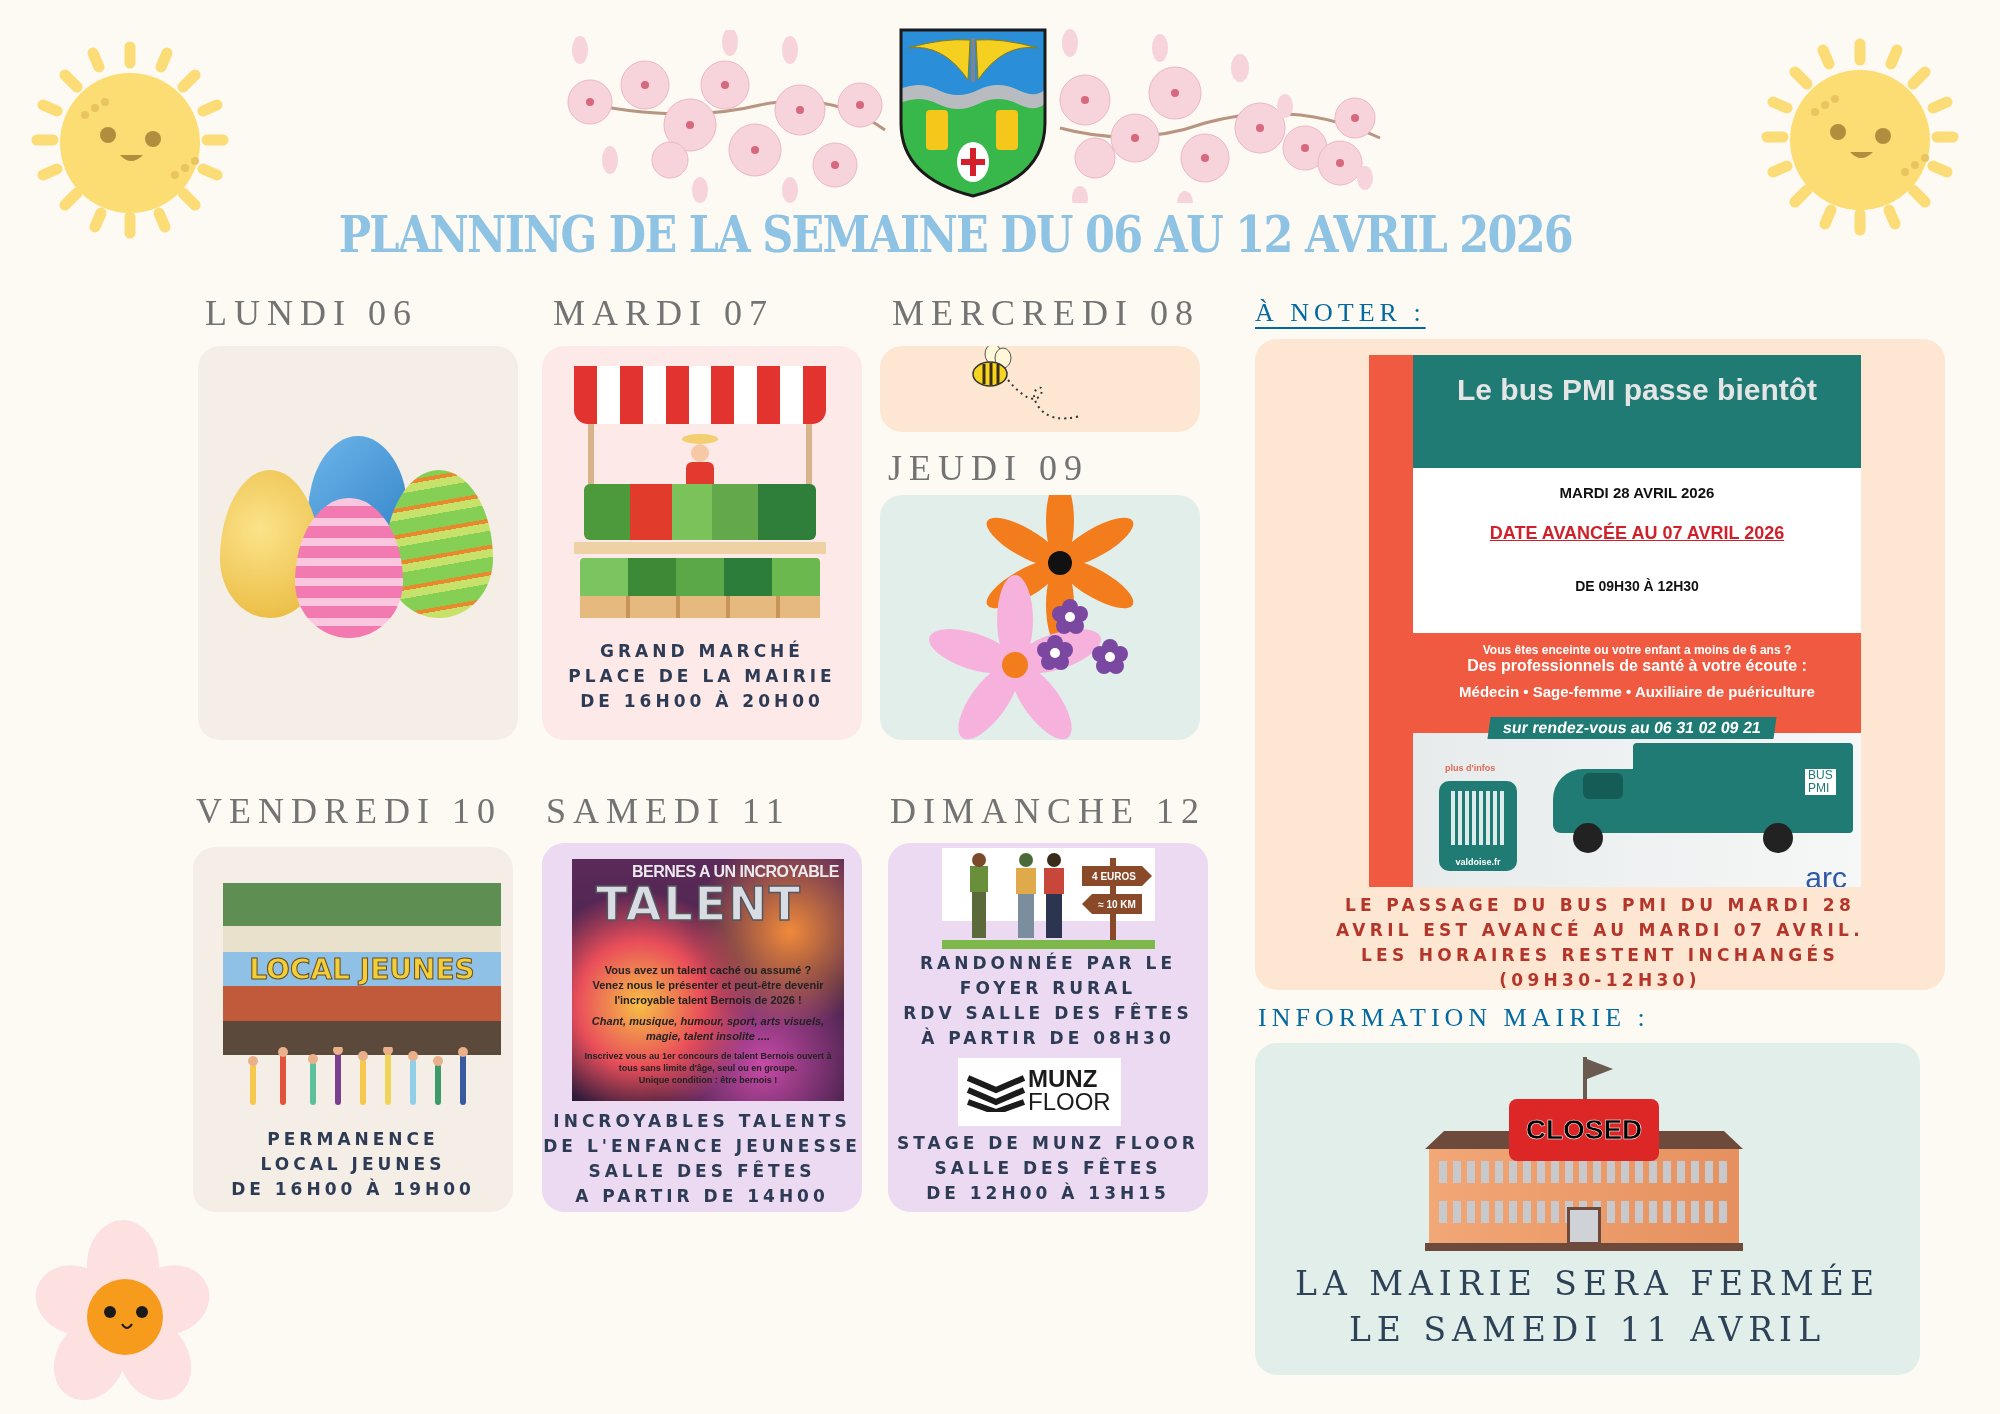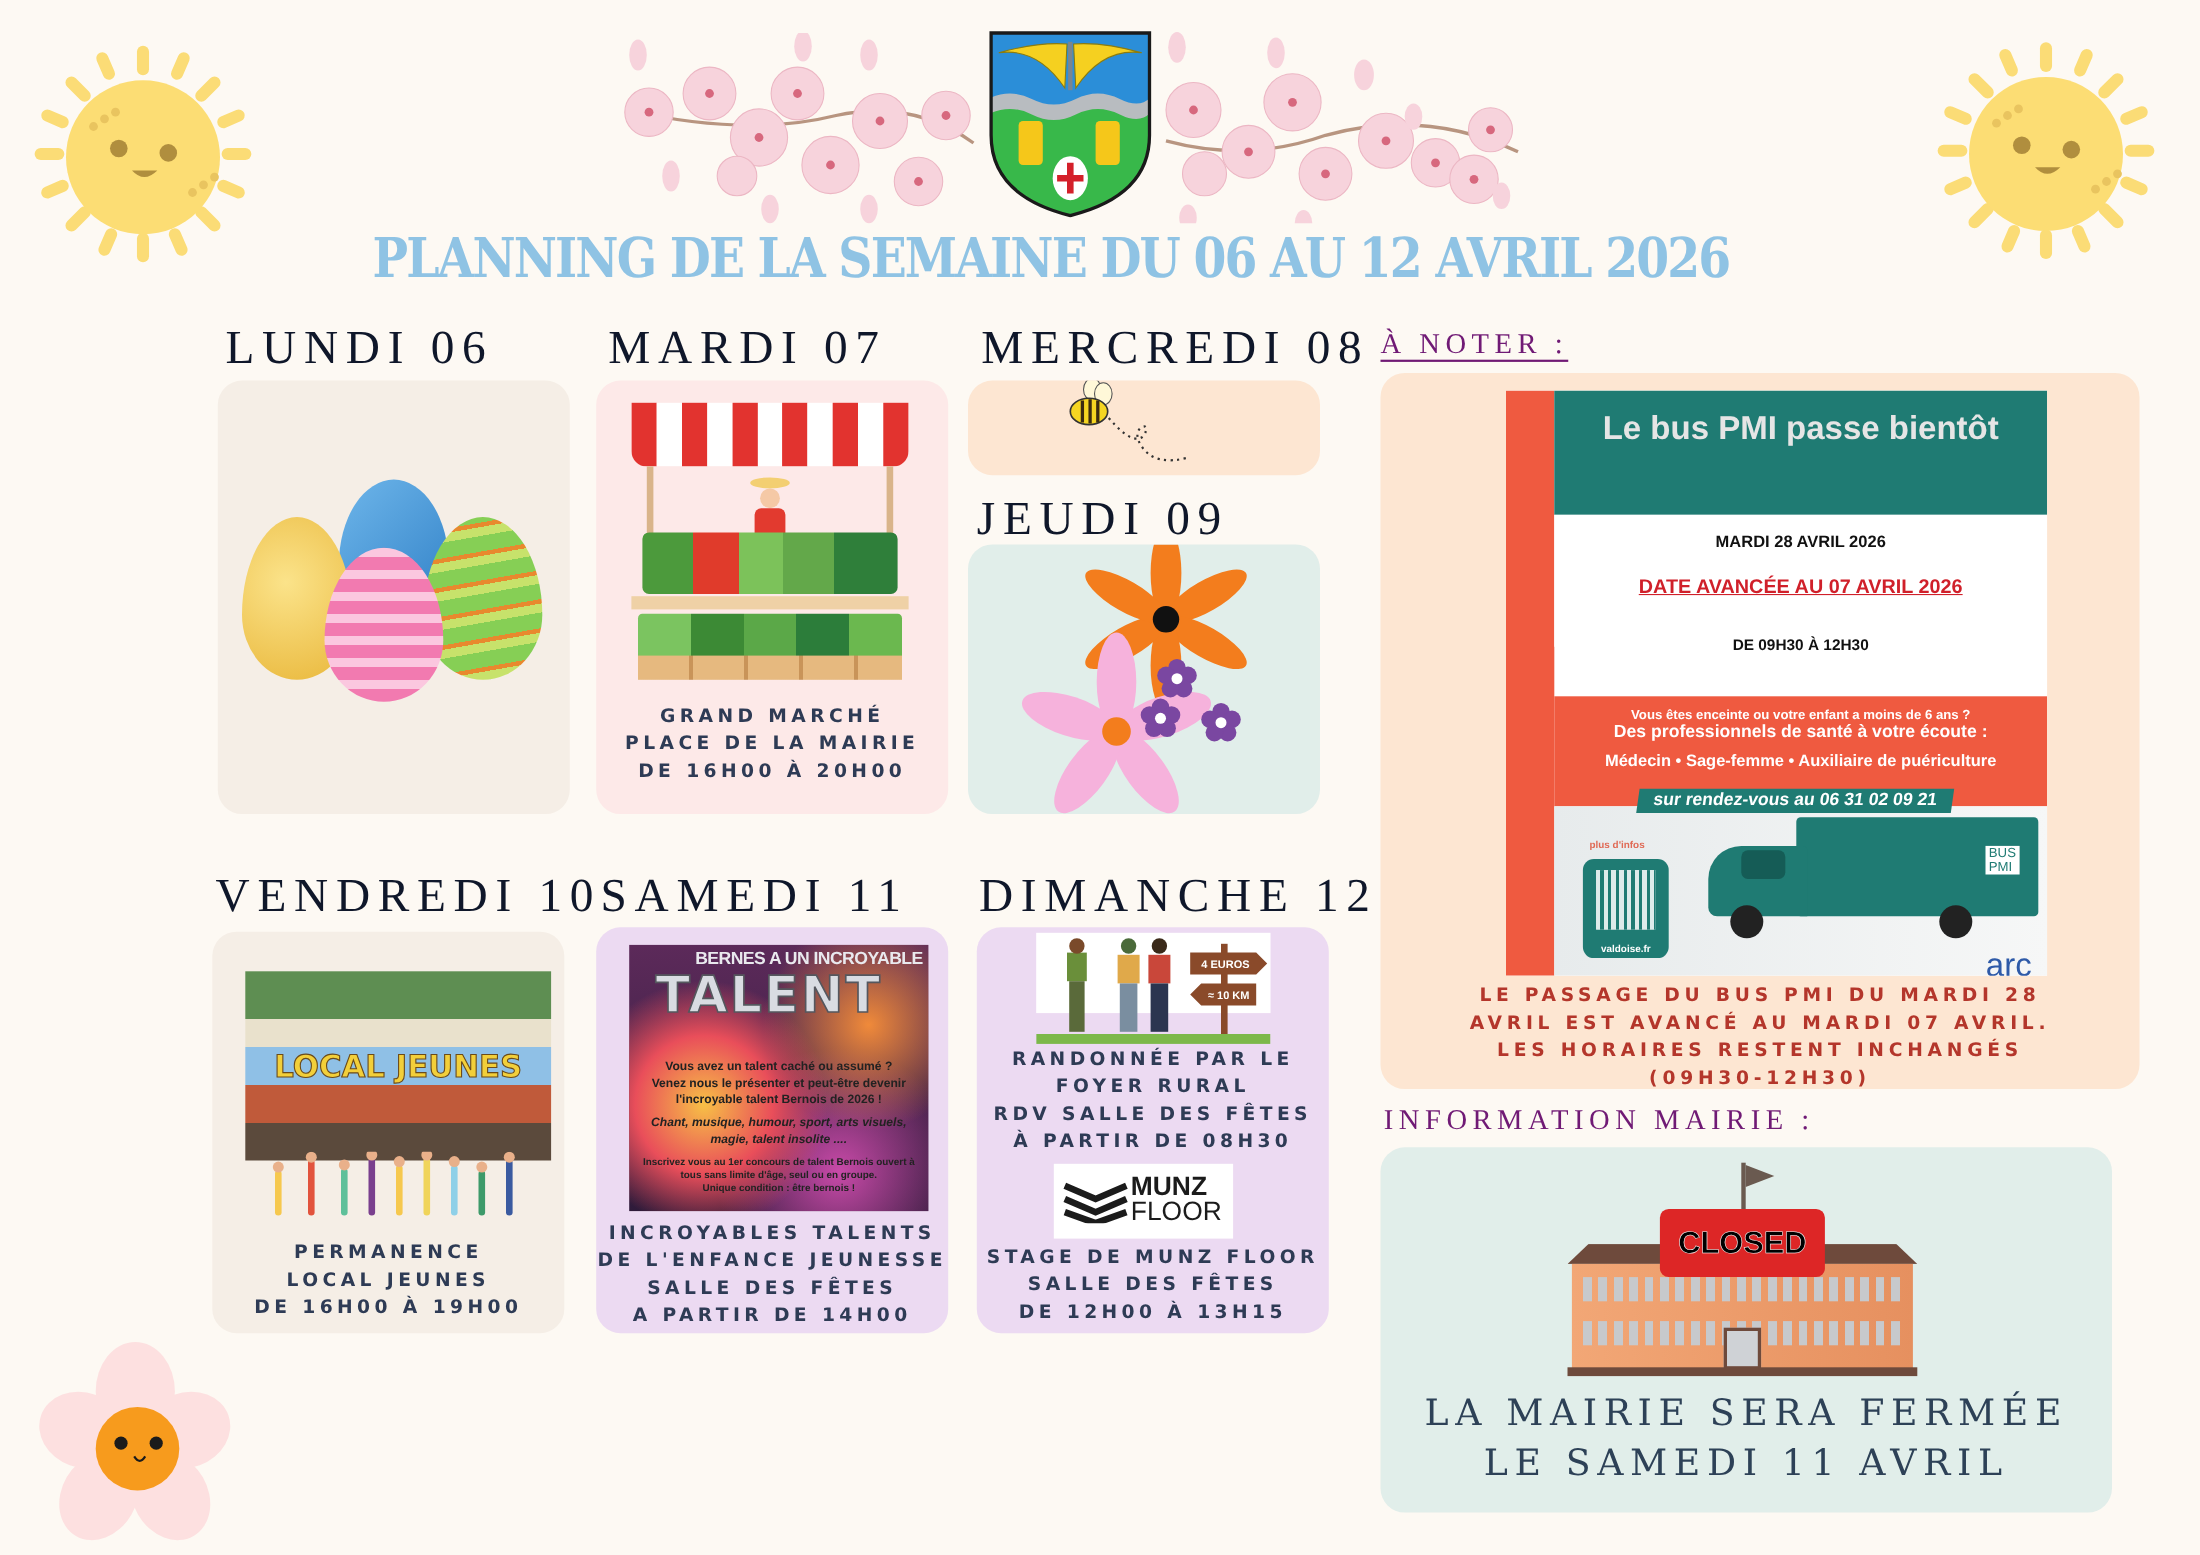--- a/index.html
+++ b/index.html
@@ -14,26 +14,26 @@
 
   
   .title {
     position: absolute; left: 240px; top: 205px; width: 1410px; text-align: center;
     font-family: "DejaVu Serif", serif; font-weight: bold; font-size: 50px;
     color: #8fc3e4; letter-spacing: -2px; transform: scaleX(0.86); transform-origin: center;
     white-space: nowrap;
   }
 
   .day-label {
-    position: absolute; font-family: "Liberation Serif", serif; font-size: 43px;
-    color: #0f172a; letter-spacing: 7px; white-space: nowrap;
+    position: absolute; font-family: "Liberation Serif", serif; font-size: 36px;
+    color: #737373; letter-spacing: 7px; white-space: nowrap;
   }
   .section-label {
     position: absolute; font-family: "Liberation Serif", serif; font-size: 26px;
-    color: #701a75; letter-spacing: 5px; white-space: nowrap;
+    color: #0369a1; letter-spacing: 5px; white-space: nowrap;
   }
   .section-label.underline { text-decoration: underline; text-underline-offset: 6px; }
 
   .card {
     position: absolute; border-radius: 22px; overflow: hidden;
   }
   .card-text {
     position: absolute; left: 0; right: 0; text-align: center;
     font-family: "DejaVu Sans", sans-serif; font-weight: bold; color: #2e3b55;
     font-size: 17px; letter-spacing: 4px; line-height: 25px;

